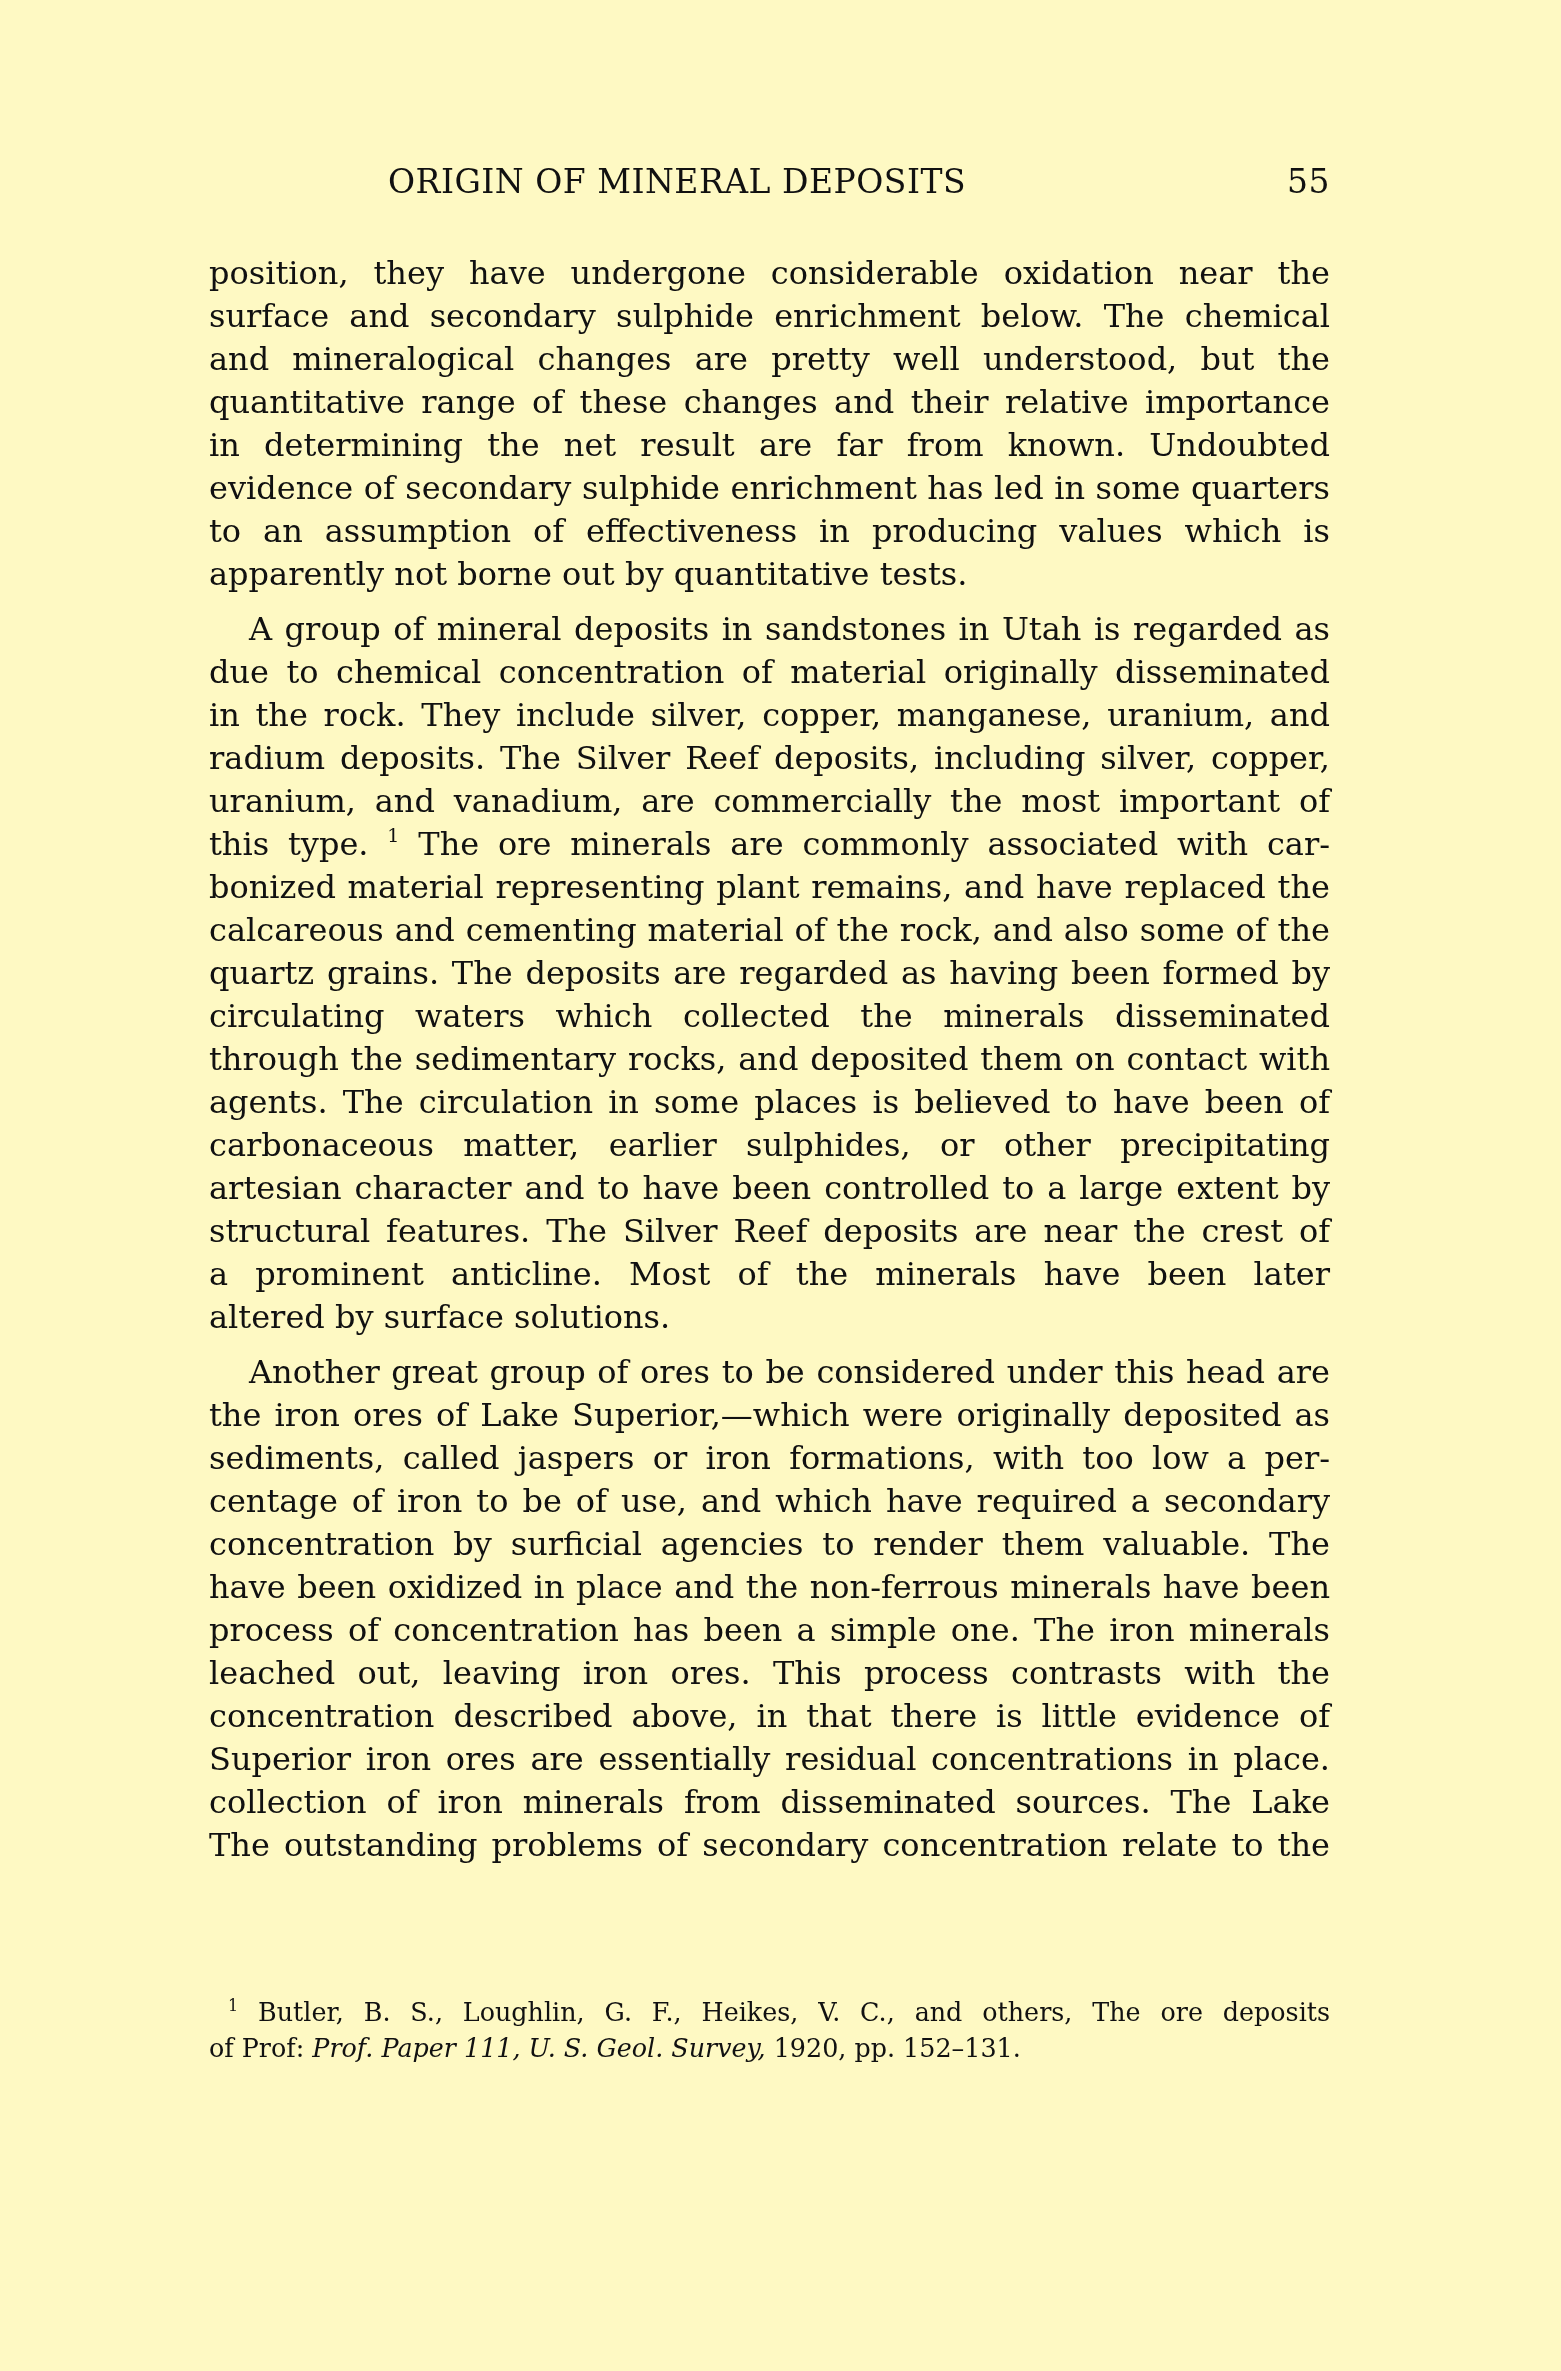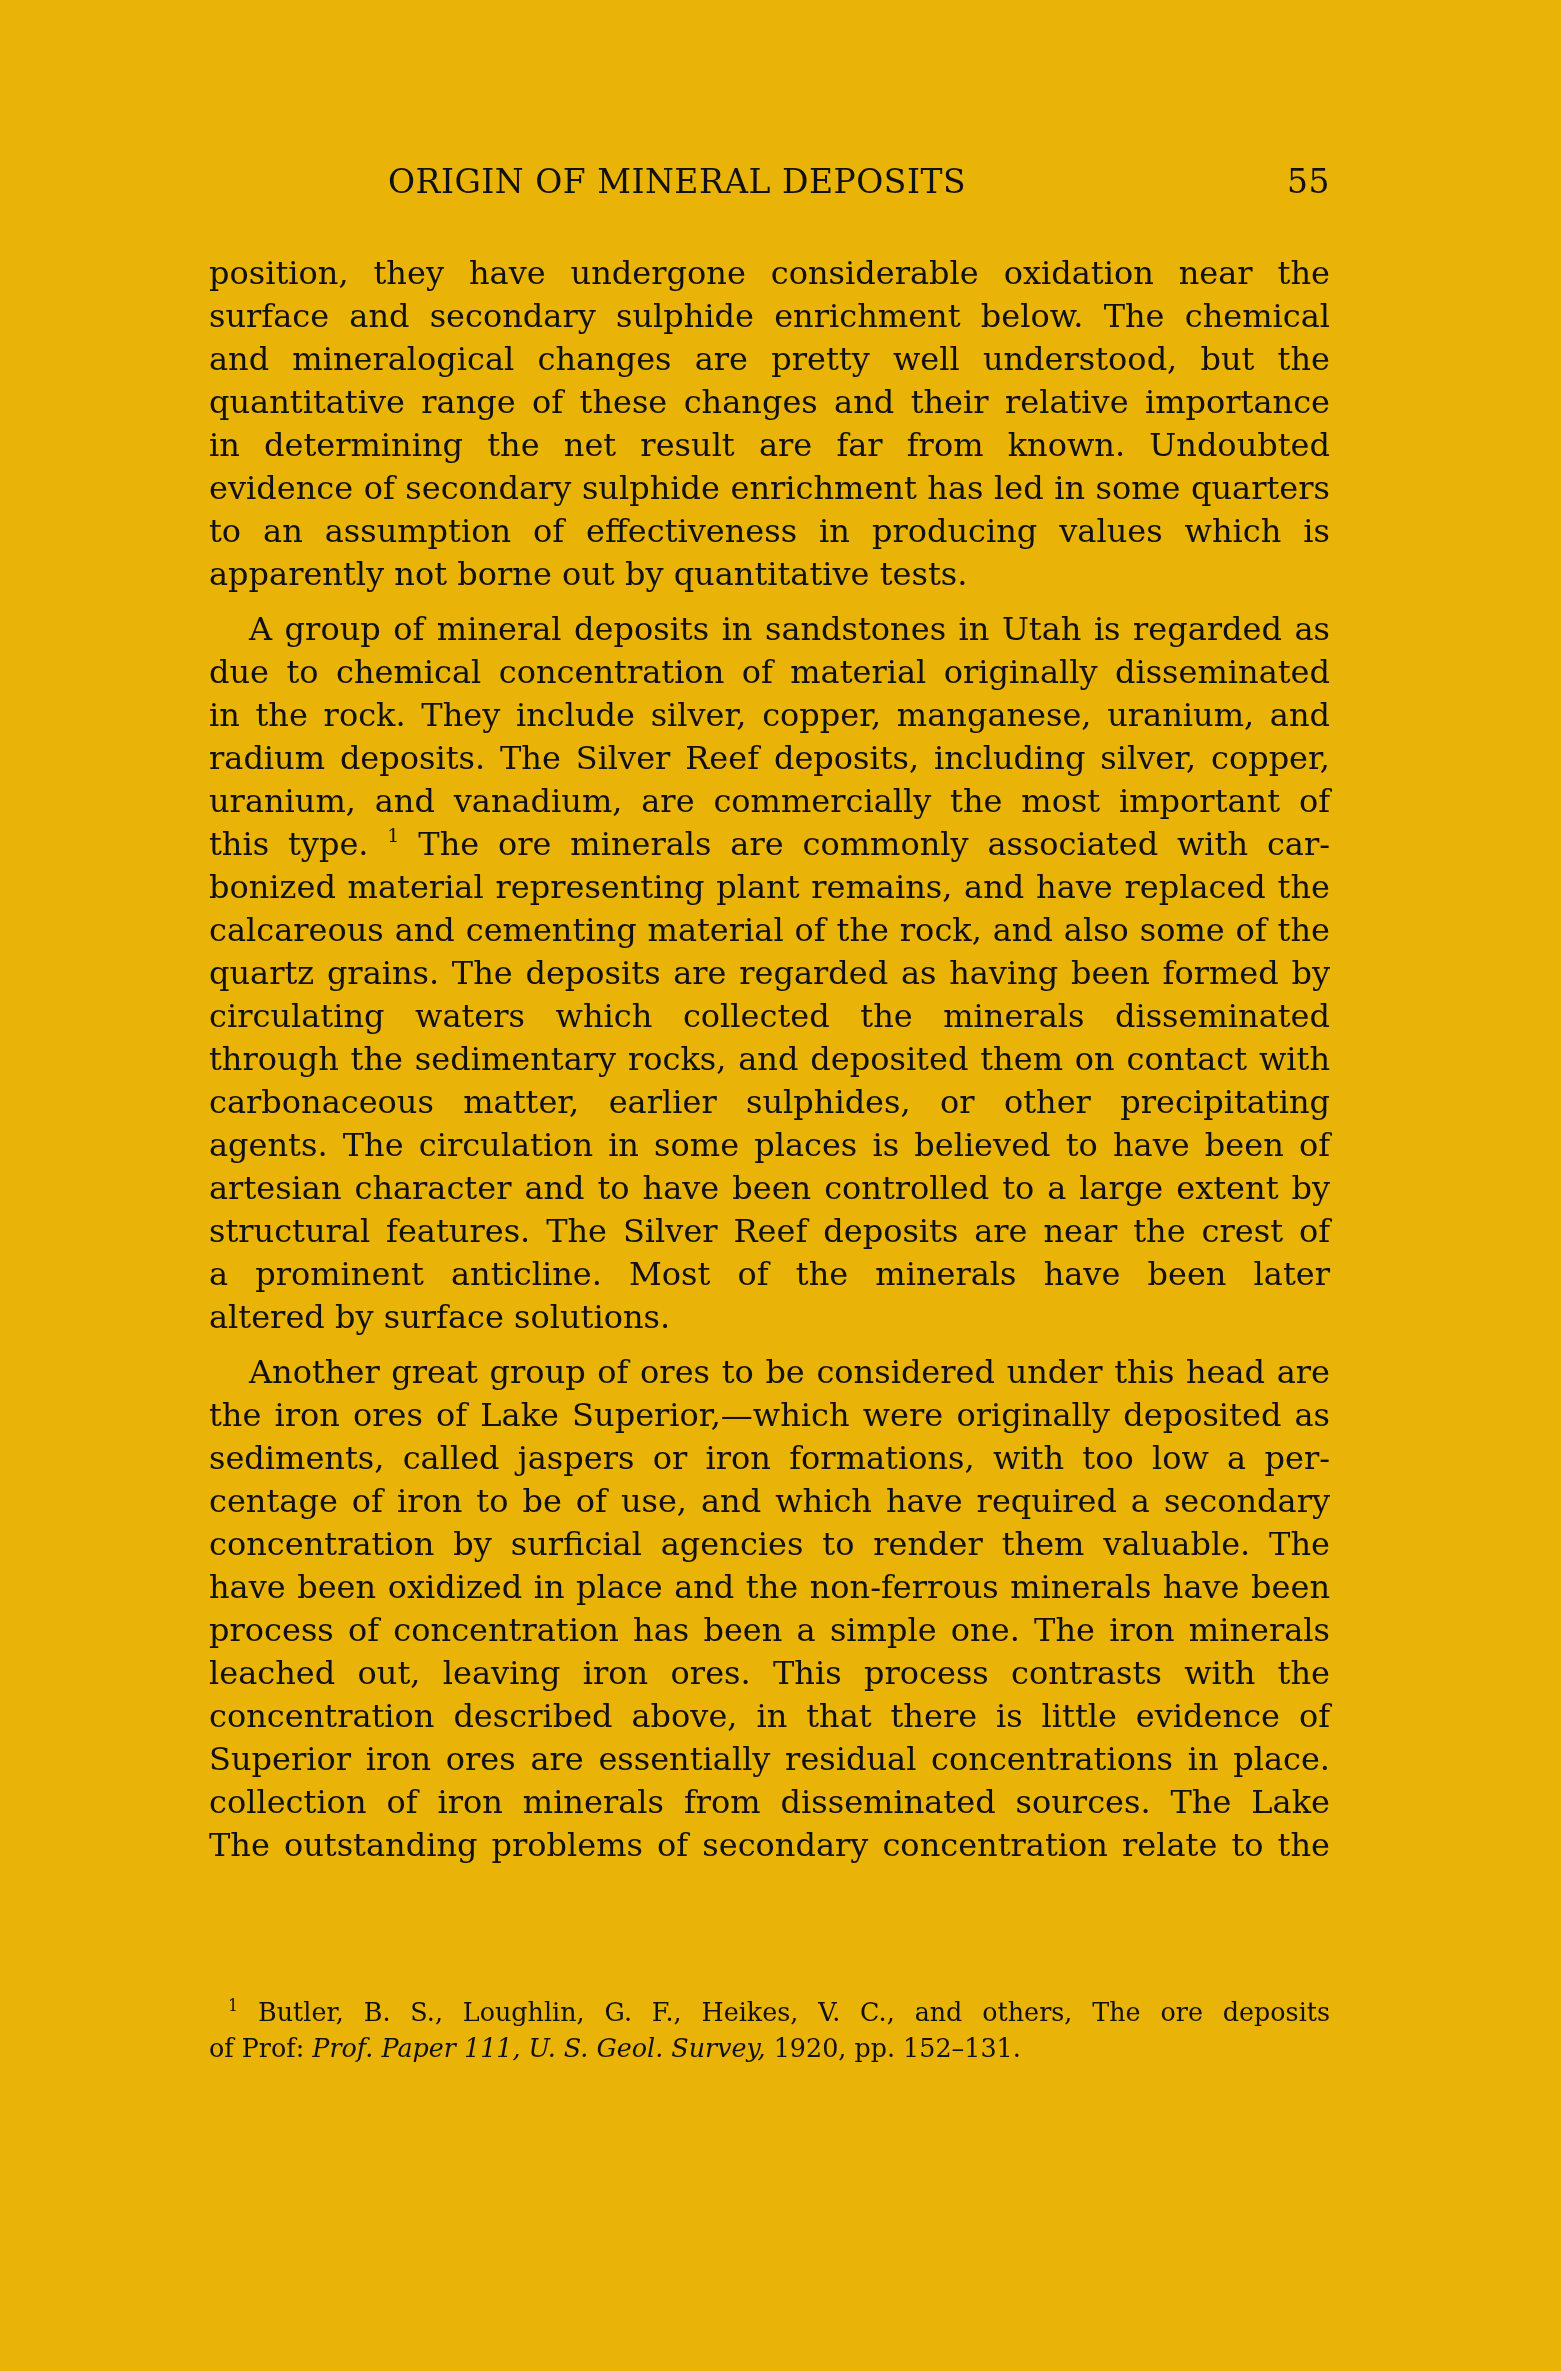--- a/index.html
+++ b/index.html
@@ -1,19 +1,19 @@
 <!DOCTYPE html>
 <html style="font-size:15px"><head>
 <meta charset="utf-8">
 <style>
   html, body { margin: 0; padding: 0; background: #ffffff; }
   body { width: 1561px; height: 2372px; position: relative; overflow: hidden; }
   .page {
     position: absolute; left: 0; top: 0; width: 1561px; height: 2372px;
-    background: #eab308; color: #111111;
+    background: #fef9c3; color: #111111;
     font-family: "DejaVu Serif", "Liberation Serif", serif;
   }
   .running-head {
     position: absolute; top: 158px; left: 209px; width: 1121px; height: 47px;
     font-size: 33px; line-height: 47px; letter-spacing: 0.5px;
   }
   .running-head .title { position: absolute; left: 179px; top: 0; }
   .running-head .folio { position: absolute; right: 0; top: 0; }
   .body {
     position: absolute; left: 209px; top: 252px; width: 1121px;
@@ -68,22 +68,22 @@
       <span class="line">due to chemical concentration of material originally disseminated</span>
       <span class="line">in the rock. They include silver, copper, manganese, uranium, and</span>
       <span class="line">radium deposits. The Silver Reef deposits, including silver, copper,</span>
       <span class="line">uranium, and vanadium, are commercially the most important of</span>
       <span class="line"><span>this type.</span>&nbsp;<sup>1</sup> <span>The ore minerals are commonly associated with car-</span></span>
       <span class="line">bonized material representing plant remains, and have replaced the</span>
       <span class="line">calcareous and cementing material of the rock, and also some of the</span>
       <span class="line">quartz grains. The deposits are regarded as having been formed by</span>
       <span class="line">circulating waters which collected the minerals disseminated</span>
       <span class="line">through the sedimentary rocks, and deposited them on contact with</span>
+      <span class="line">agents. The circulation in some places is believed to have been of</span>
       <span class="line">carbonaceous matter, earlier sulphides, or other precipitating</span>
-      <span class="line">agents. The circulation in some places is believed to have been of</span>
       <span class="line">artesian character and to have been controlled to a large extent by</span>
       <span class="line">structural features. The Silver Reef deposits are near the crest of</span>
       <span class="line">a prominent anticline. Most of the minerals have been later</span>
       <span class="line last">altered by surface solutions.</span>
     </div>
 
     <div>
       <span class="line indent">Another great group of ores to be considered under this head are</span>
       <span class="line">the iron ores of Lake Superior,—which were originally deposited as</span>
       <span class="line">sediments, called jaspers or iron formations, with too low a per-</span>

